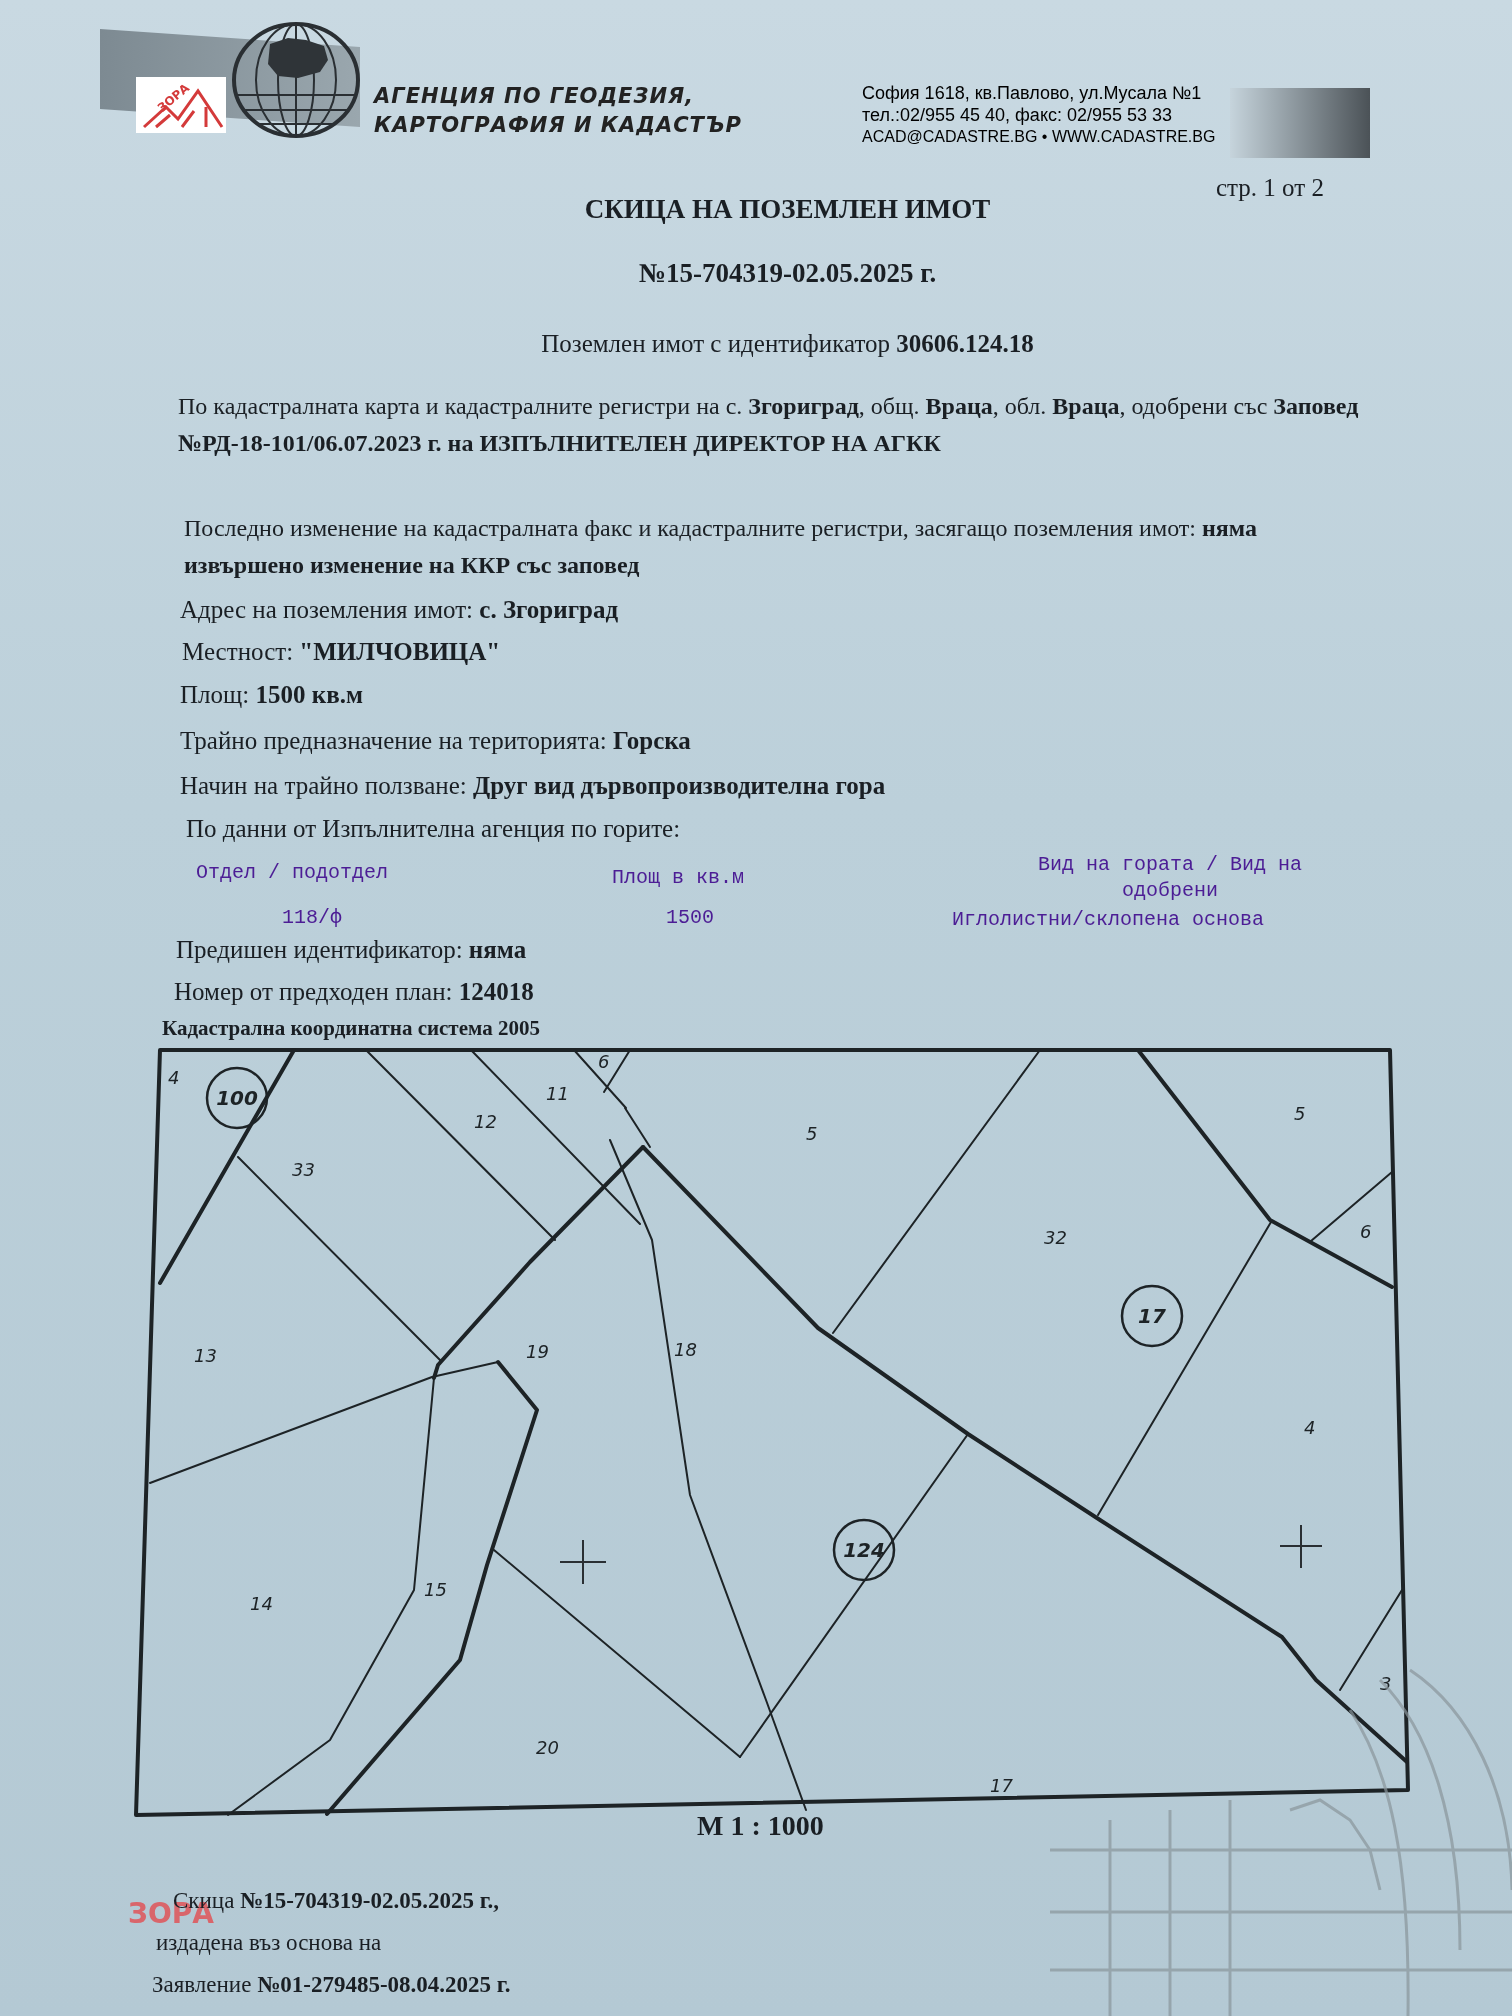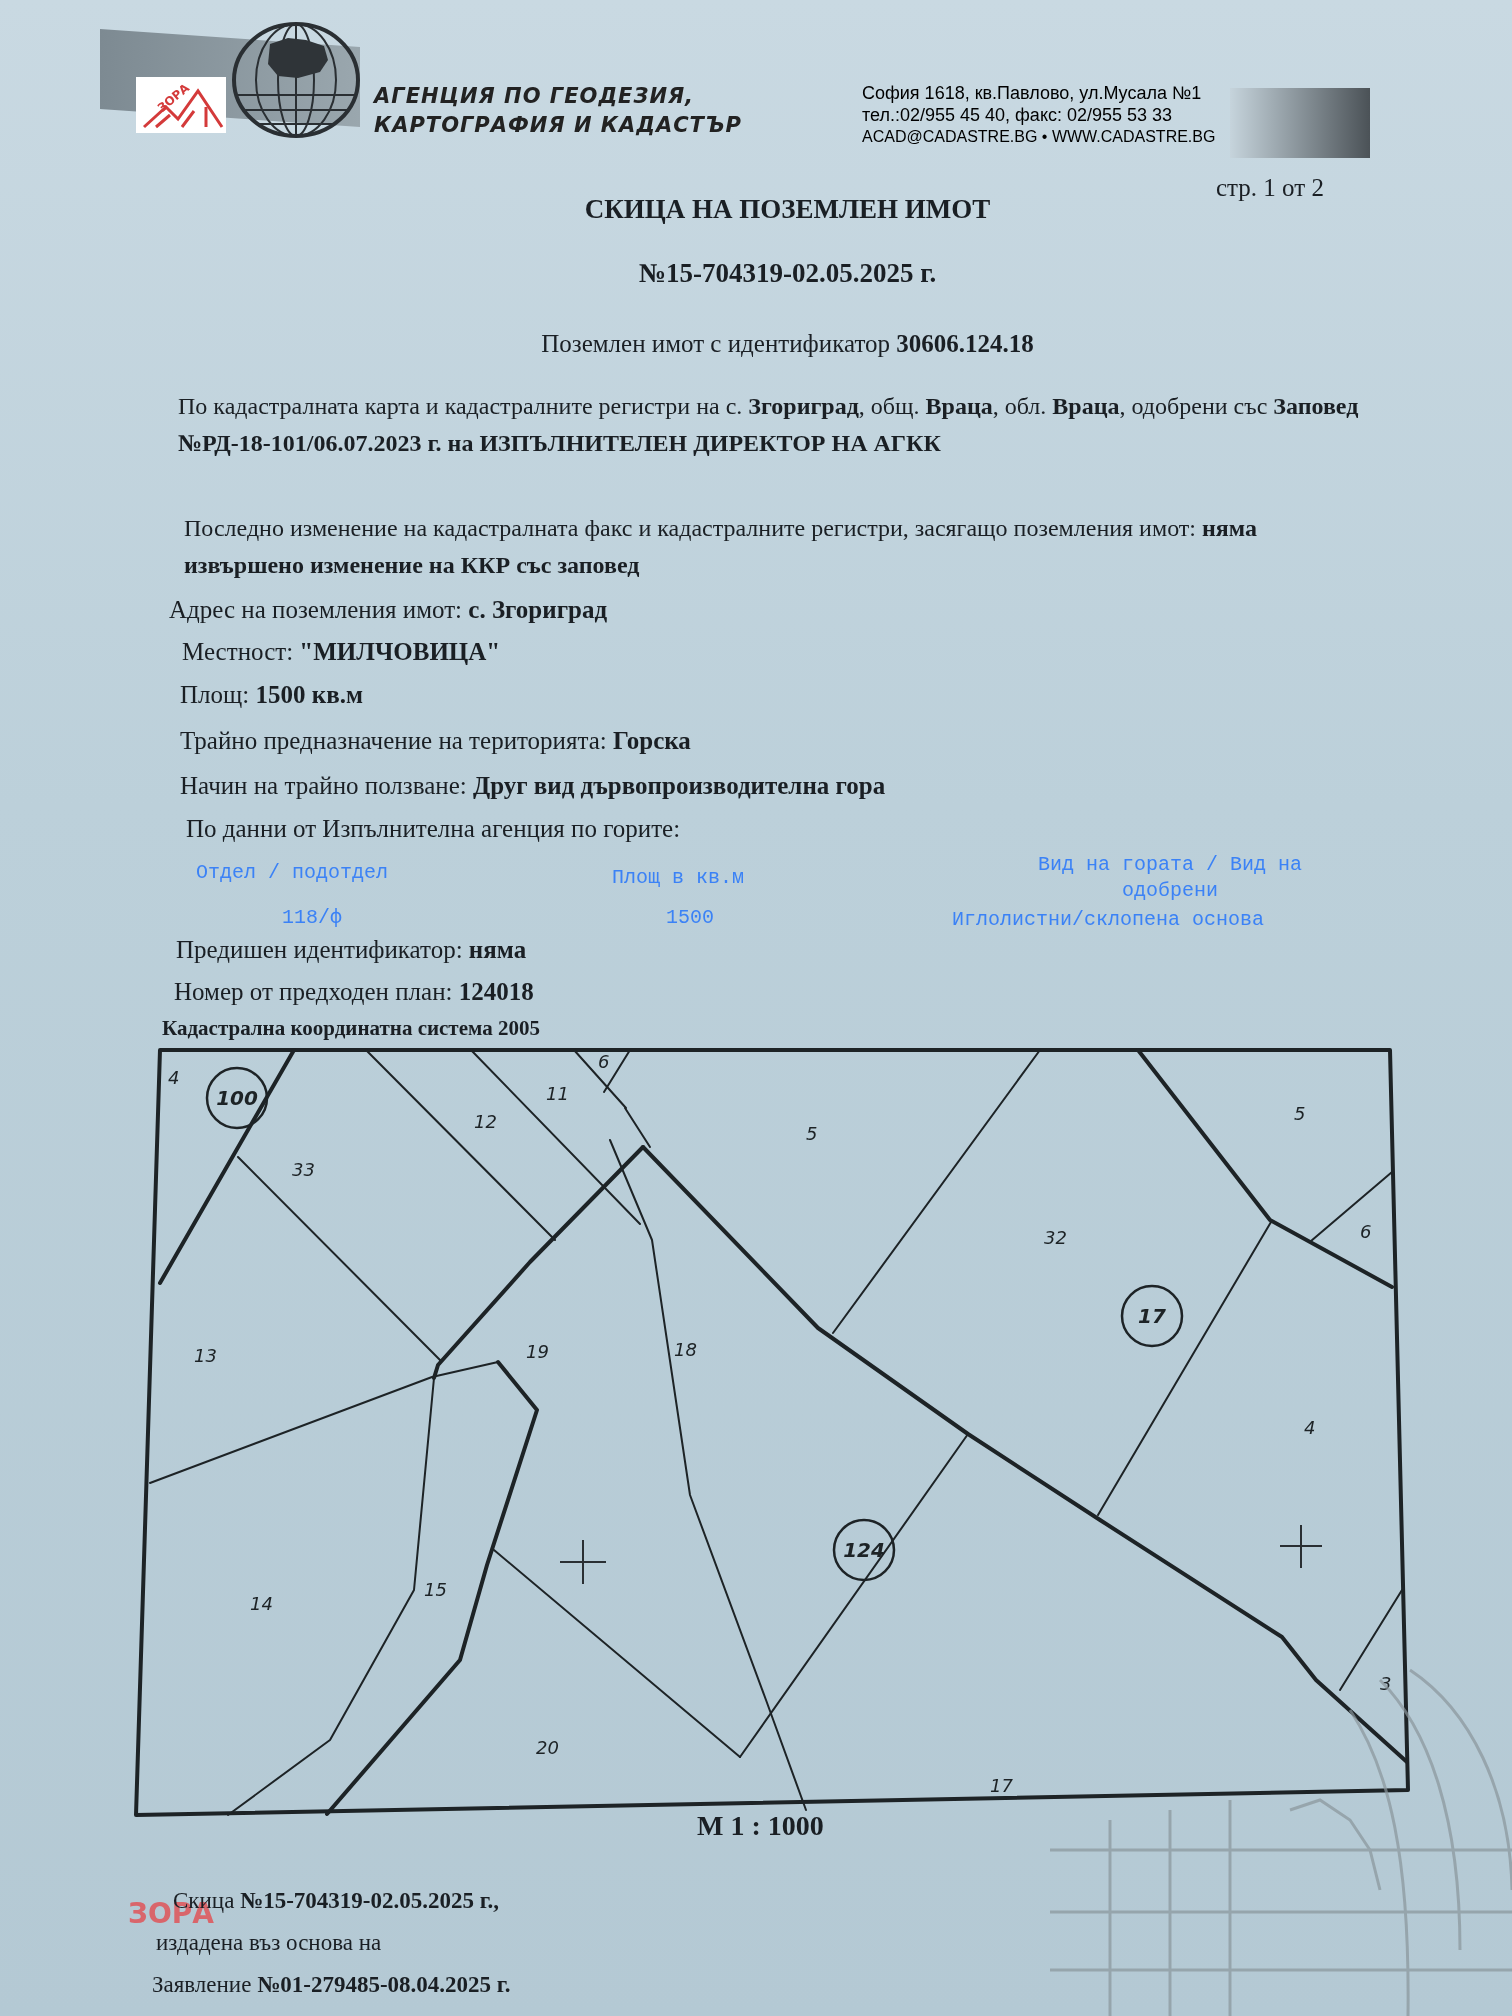--- a/index.html
+++ b/index.html
@@ -34,21 +34,21 @@
   .page-no { left:1216px; top:174px; font-size:25px; }
   .title { left:0; width:1575px; text-align:center; font-weight:bold; }
   .t1 { top:194px; font-size:27px; }
   .t2 { top:258px; font-size:27px; }
   .t3 { top:330px; font-size:25px; }
   .t3 b { font-weight:bold; }
   .para { left:178px; width:1190px; font-size:24px; line-height:37px; }
   .para b { font-weight:bold; }
   .row { left:180px; font-size:25px; }
   .row b { font-weight:bold; }
-  .mono { font-family:"Liberation Mono", monospace; font-size:20px; color:#3b82f6; }
+  .mono { font-family:"Liberation Mono", monospace; font-size:20px; color:#4c1d95; }
   .map-title { left:162px; top:1016px; font-size:21px; font-weight:bold; }
   .map { left:130px; top:1044px; width:1290px; height:780px; }
   .scale { left:697px; top:1810px; font-size:28px; font-weight:bold; }
   .footer { left:154px; font-size:23px; }
   .footer b { font-weight:bold; }
   .zora-stamp { left:128px; top:1897px; font-family:"DejaVu Sans", sans-serif; font-weight:bold; font-size:28px; color:rgba(226,76,80,0.8); }
   .bg-globe { left:1050px; top:1650px; width:462px; height:366px; }
 </style>
 </head>
 <body>
@@ -102,21 +102,21 @@
   <b>Враца</b><span>,</span>
   <span>одобрени със</span>
   <b>Заповед №РД-18-101/06.07.2023 г. на ИЗПЪЛНИТЕЛЕН ДИРЕКТОР НА АГКК</b>
 </div>
 
 <div class="abs para" style="top:510px; left:184px;">
   <span>Последно изменение на кадастралната факс и кадастралните регистри, засягащо поземления имот:</span>
   <b>няма извършено изменение на ККР със заповед</b>
 </div>
 
-<div class="abs row" style="top:596px; left:169px;">
+<div class="abs row" style="top:596px; left:180px;">
   <span>Адрес на поземления имот:</span> <b>с. Згориград</b>
 </div>
 <div class="abs row" style="top:638px; left:182px;">
   <span>Местност:</span> <b>"МИЛЧОВИЦА"</b>
 </div>
 <div class="abs row" style="top:681px; left:180px;">
   <span>Площ:</span> <b>1500 кв.м</b>
 </div>
 <div class="abs row" style="top:727px; left:180px;">
   <span>Трайно предназначение на територията:</span> <b>Горска</b>

